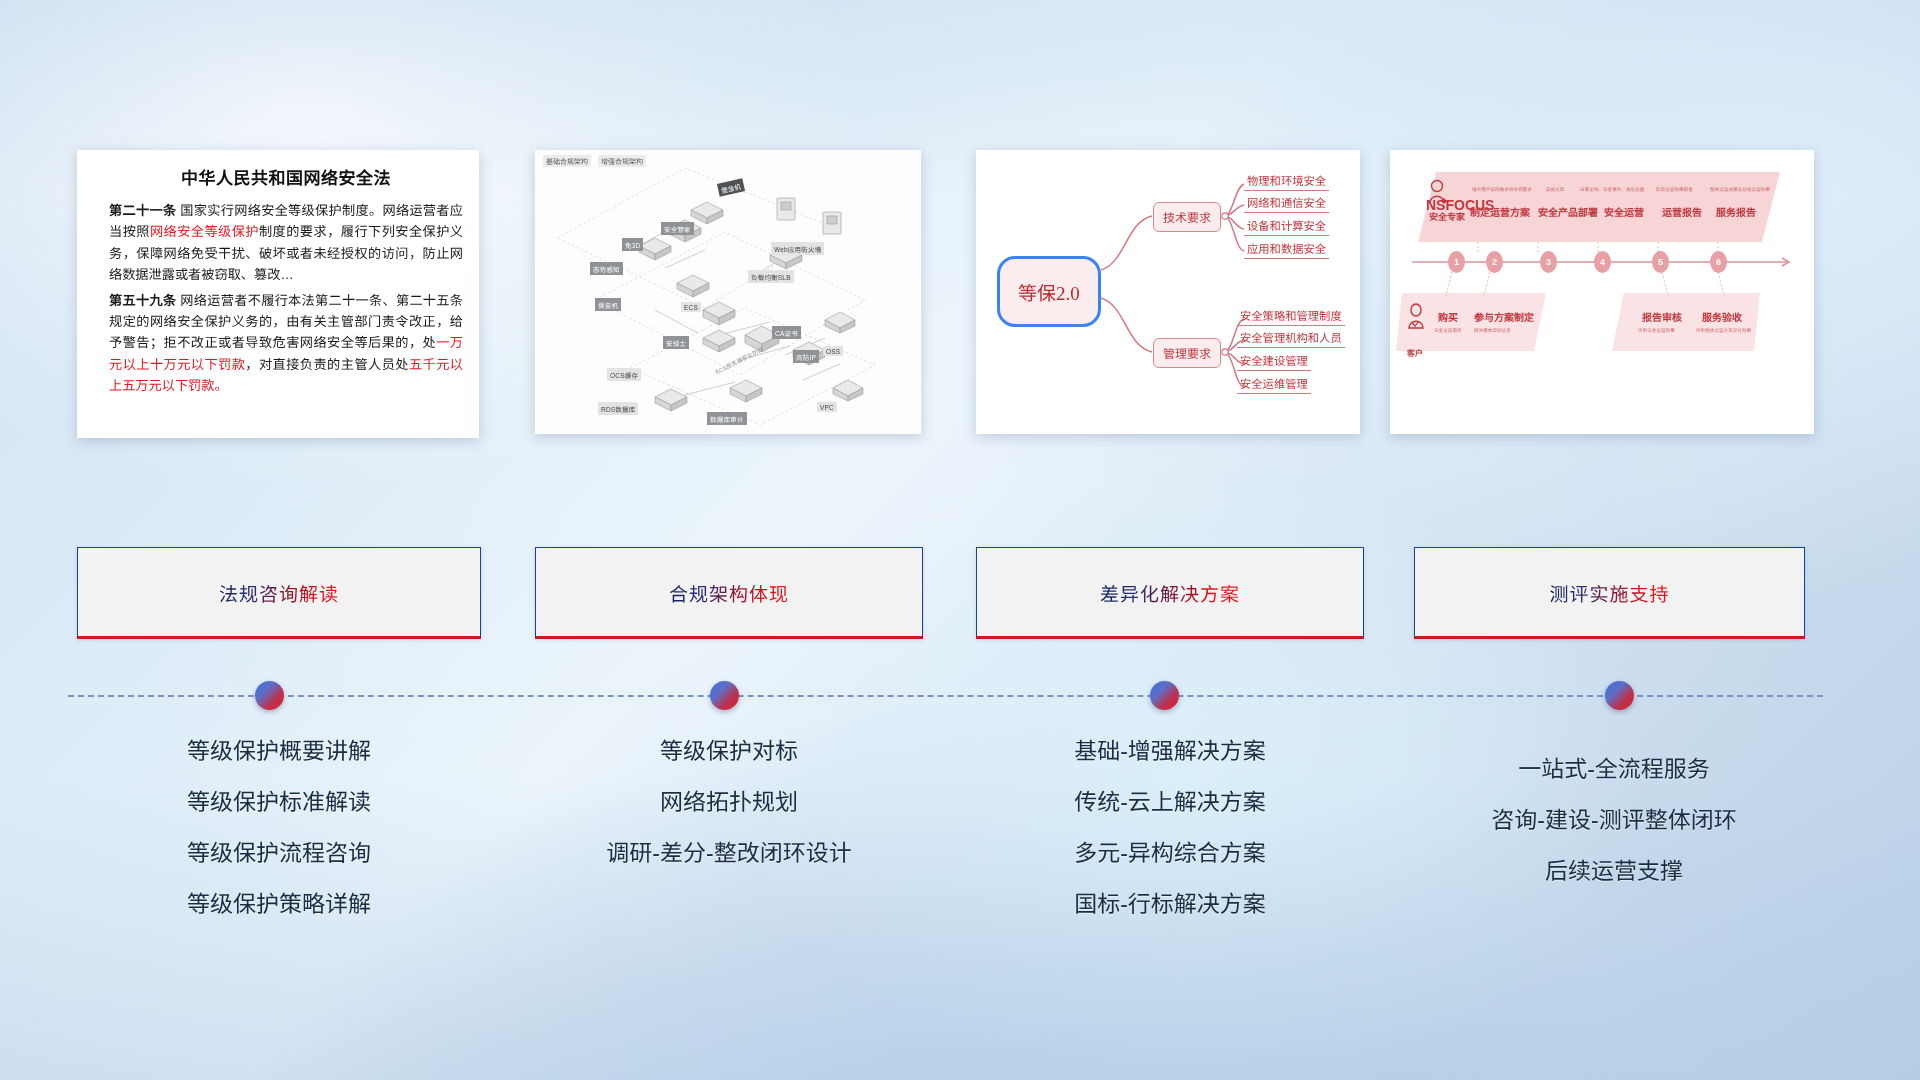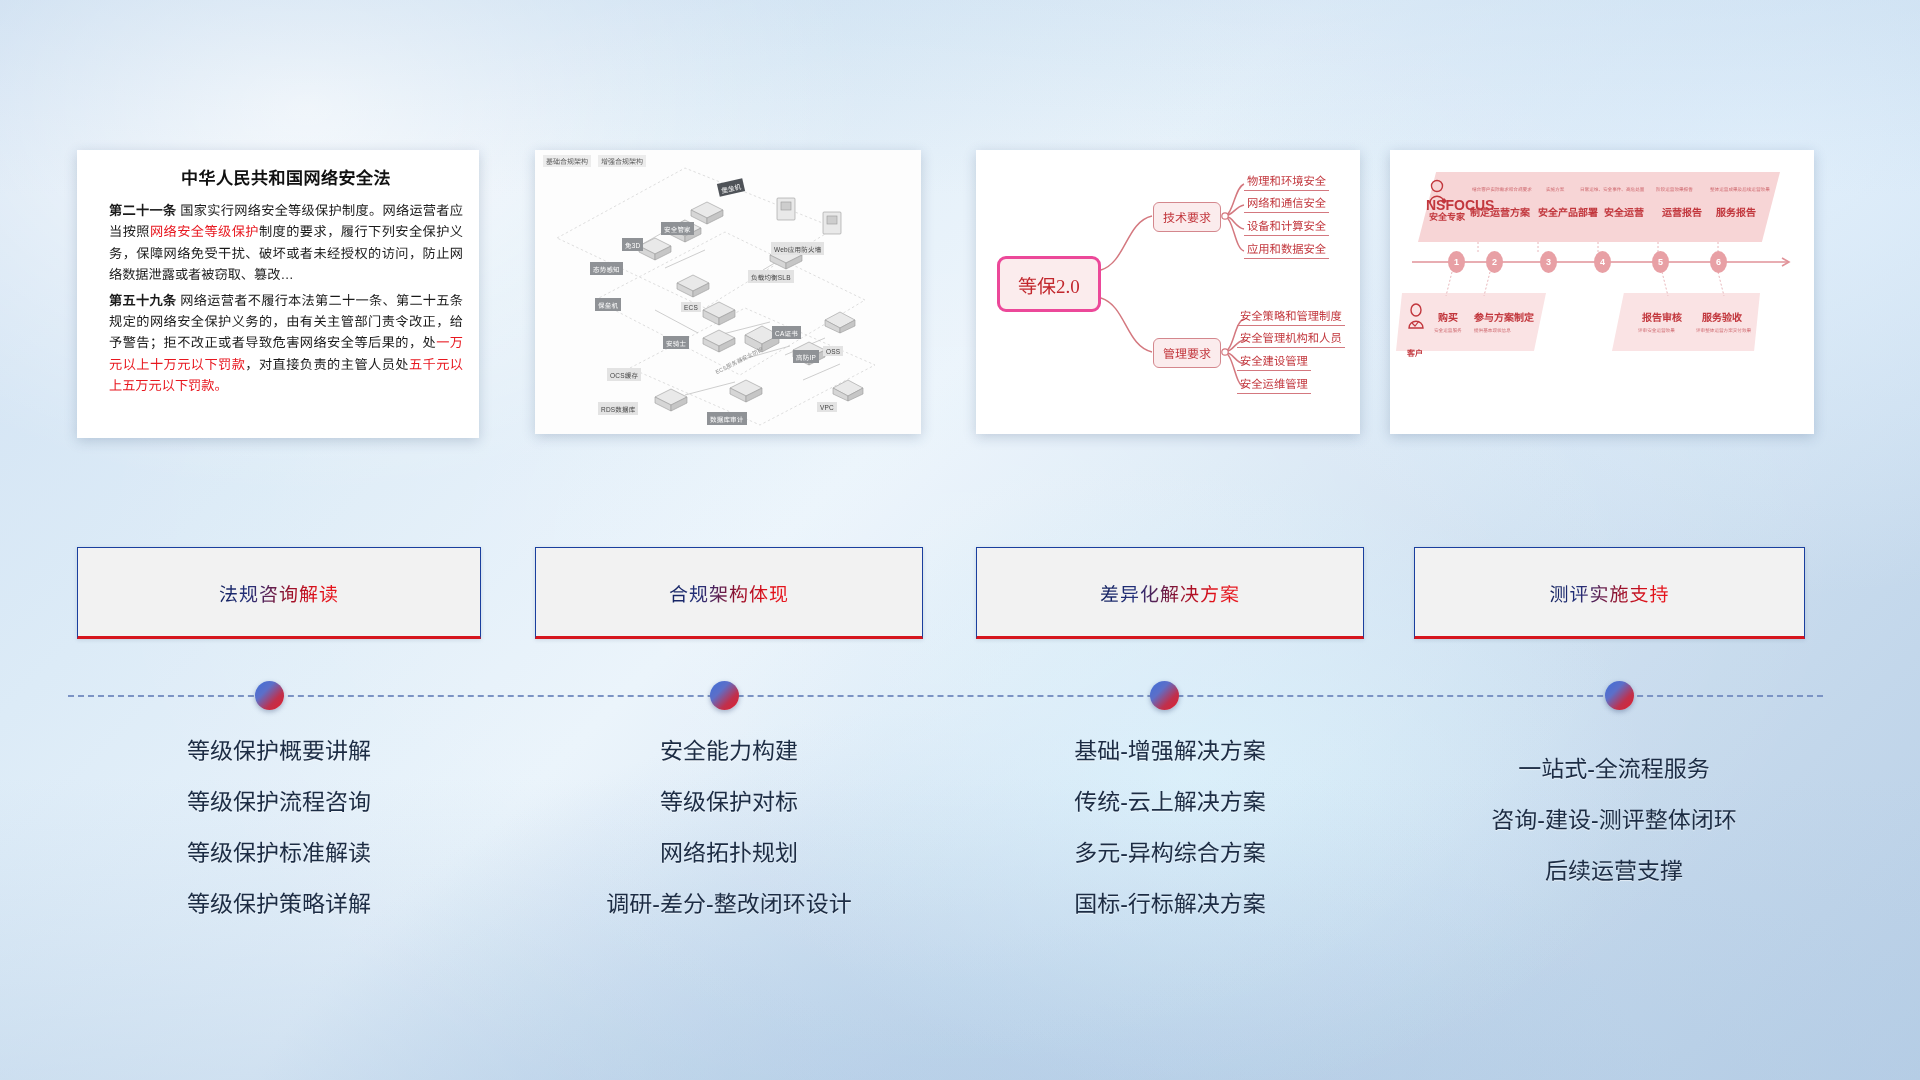--- a/index.html
+++ b/index.html
@@ -56,22 +56,22 @@
     position:absolute; background:#8f9296; color:#fff; font-size:6.5px;
     padding:1.5px 3px; white-space:nowrap; letter-spacing:.2px;
   }
   .chip.light { background:#e3e3e3; color:#444; }
   .chip.dark { background:#4f5358; }
   .chip.rot  { transform:rotate(-27deg); transform-origin:left center; }
 
   
   .mind { position:relative; width:100%; height:100%; background:#fff; }
   .mind-root {
-    position:absolute; left:21px; top:106px; width:104px; height:56px;
-    border:3px solid #ec4899; border-radius:9px; background:#fbeced;
+    position:absolute; left:21px; top:106px; width:104px; height:71px;
+    border:3px solid #3b82f6; border-radius:18px; background:#fbeced;
     display:flex; align-items:center; justify-content:center;
     color:#c2272d; font-size:19px; font-family:"Liberation Serif", serif;
   }
   .mind-node {
     position:absolute; border:1.6px solid #d4878d; border-radius:6px;
     background:#fbeced; color:#c2373d; font-size:12px;
     font-family:"Liberation Serif", serif;
     padding:5px 9px; white-space:nowrap;
   }
   .mind-leaf {
@@ -413,26 +413,25 @@
 
 <div class="rail"></div>
 <div class="node n1"></div>
 <div class="node n2"></div>
 <div class="node n3"></div>
 <div class="node n4"></div>
 
 <div class="lists">
   <div class="col c1">
     <div class="item">等级保护概要讲解</div>
+    <div class="item">等级保护标准解读</div>
     <div class="item">等级保护流程咨询</div>
-    <div class="item">等级保护标准解读</div>
     <div class="item">等级保护策略详解</div>
   </div>
   <div class="col c2">
-    <div class="item">安全能力构建</div>
     <div class="item">等级保护对标</div>
     <div class="item">网络拓扑规划</div>
     <div class="item">调研-差分-整改闭环设计</div>
   </div>
   <div class="col c3">
     <div class="item">基础-增强解决方案</div>
     <div class="item">传统-云上解决方案</div>
     <div class="item">多元-异构综合方案</div>
     <div class="item">国标-行标解决方案</div>
   </div>

